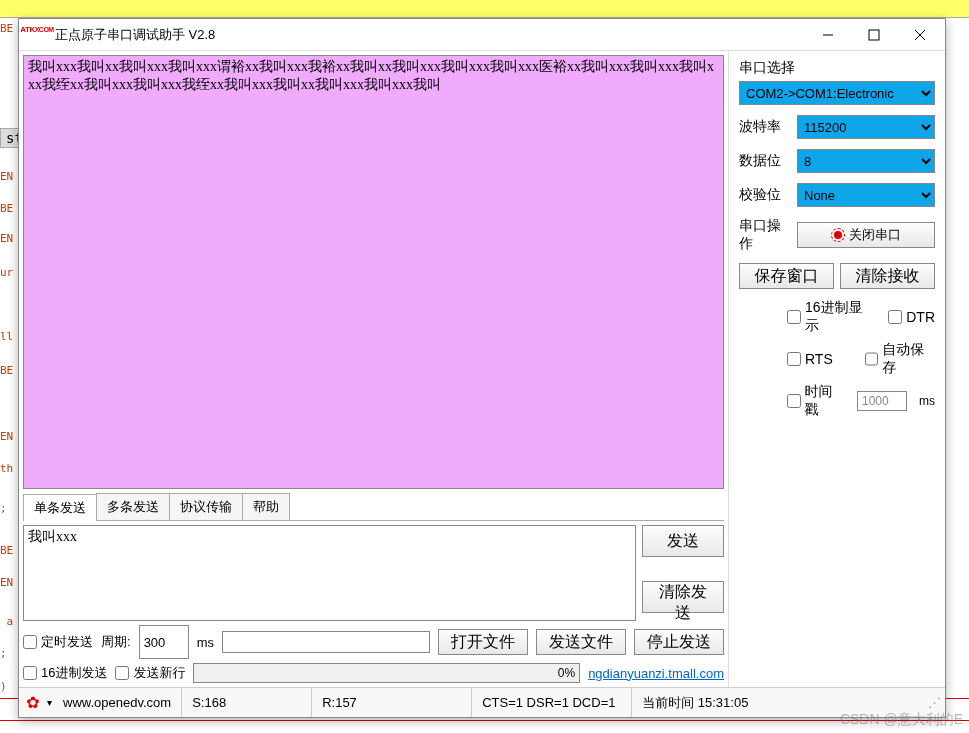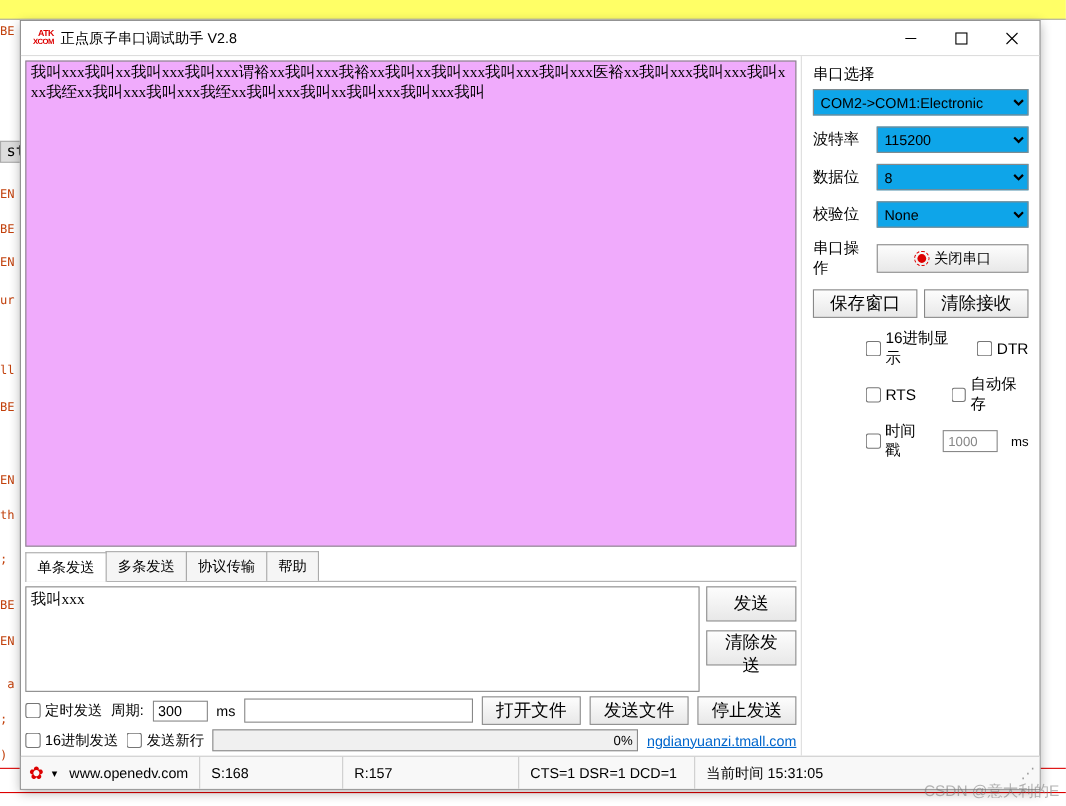--- a/index.html
+++ b/index.html
@@ -4,58 +4,58 @@
 <style>
 * { box-sizing: border-box; margin: 0; padding: 0; }
 body { font-family: "Microsoft YaHei", SimSun, sans-serif; font-size: 13px; background: #f0f0f0; width: 969px; height: 733px; position: relative; overflow: hidden; }
 .bg-layer { position: absolute; top: 0; left: 0; width: 969px; height: 733px; background: #fff; }
 .bg-yellow { position: absolute; top: 0; left: 0; width: 969px; height: 18px; background: #ffff66; border-bottom: 1px solid #aaa; }
 .bg-red-line { position: absolute; left: 0; width: 969px; height: 1px; background: #d00; }
 .bg-txt { position: absolute; left: 0; color: #c2410c; font-family: Consolas, monospace; font-size: 11px; white-space: pre; }
 .bg-str { position: absolute; left: 0; top: 128px; background: #ddd; border: 1px solid #aaa; padding: 1px 5px; font-family: Consolas, monospace; font-size: 14px; }
 .window { position: absolute; top: 18px; left: 18px; width: 928px; height: 700px; background: #fff; border: 1px solid #888; box-shadow: 0 3px 10px rgba(0,0,0,0.3); display: flex; flex-direction: column; }
 .titlebar { height: 32px; display: flex; align-items: center; padding: 0 2px 0 6px; border-bottom: 1px solid #ddd; }
-.app-icon { width: 24px; height: 18px; margin-right: 6px; display: flex; flex-direction: column; align-items: flex-end; justify-content: center; }
+.app-icon { width: 24px; height: 18px; margin-right: 6px; display: flex; flex-direction: row; align-items: flex-start; justify-content: center; }
 .app-icon .t1 { font-size: 8px; font-weight: bold; color: #d00; line-height: 8px; letter-spacing: -0.5px; }
 .app-icon .t2 { font-size: 7px; font-weight: bold; color: #d00; line-height: 7px; letter-spacing: -0.5px; }
 .title-text { flex: 1; font-size: 13px; }
 .win-btns { display: flex; }
 .win-btn { width: 46px; height: 30px; display: flex; align-items: center; justify-content: center; font-size: 14px; cursor: pointer; }
 .main-area { display: flex; flex: 1; min-height: 0; }
 .left-col { flex: 1; display: flex; flex-direction: column; border-right: 1px solid #ddd; padding: 4px; gap: 4px; min-width: 0; }
 .rx-area { flex: 1; border: 1px solid #888; background: #f0abfc; padding: 2px 4px; font-family: SimSun, serif; font-size: 14px; line-height: 18px; overflow: hidden; word-break: break-all; }
 .tabs { display: flex; border-bottom: 1px solid #aaa; }
 .tab { padding: 4px 10px; border: 1px solid #aaa; border-bottom: none; margin-right: -1px; background: #f5f5f5; cursor: pointer; font-size: 13px; }
 .tab.active { background: #fff; position: relative; top: 1px; }
 .tx-row { display: flex; gap: 6px; }
 .tx-area { flex: 1; height: 96px; border: 1px solid #888; background: #fff; padding: 2px 4px; font-family: SimSun, serif; font-size: 14px; resize: none; }
 .ctrl-row { display: flex; align-items: center; gap: 8px; }
 .chk { display: flex; align-items: center; gap: 4px; }
 .chk input { width: 14px; height: 14px; }
-.num-input { width: 50px; height: 19px; border: 1px solid #888; padding: 0 4px; font-size: 13px; }
+.num-input { width: 50px; height: 34px; border: 1px solid #888; padding: 0 4px; font-size: 13px; }
 .file-path { flex: 1; height: 22px; border: 1px solid #888; background: #fff; }
 .progress { flex: 1; height: 20px; border: 1px solid #888; background: #f0f0f0; display: flex; align-items: center; justify-content: flex-end; padding: 0 4px; font-size: 12px; }
 .btn { height: 26px; padding: 0 12px; border: 1px solid #888; background: linear-gradient(#fdfdfd, #e8e8e8); cursor: pointer; font-size: 16px; font-family: inherit; min-width: 72px; }
 .link { color: #0066cc; text-decoration: underline; cursor: pointer; font-size: 13px; }
 .right-col { width: 216px; padding: 8px 10px; display: flex; flex-direction: column; gap: 10px; font-size: 14px; }
 .sect-title { font-weight: normal; margin-bottom: 4px; }
 .form-row { display: flex; align-items: center; gap: 8px; }
 .form-row label { width: 50px; }
 .sel { flex: 1; height: 24px; border: 1px solid #888; background: #0ea5e9; font-size: 13px; padding: 0 2px; font-family: inherit; }
 .sel.full { width: 100%; }
 .port-btn { flex: 1; height: 26px; border: 1px solid #888; background: linear-gradient(#fdfdfd, #e8e8e8); cursor: pointer; font-size: 13px; display: flex; align-items: center; justify-content: center; gap: 4px; font-family: inherit; }
 .red-dot { width: 14px; height: 14px; position: relative; display: inline-block; }
 .red-dot::before { content: ""; position: absolute; top: 3px; left: 3px; width: 8px; height: 8px; background: #d00; border-radius: 50%; }
 .red-dot::after { content: ""; position: absolute; top: 0; left: 0; width: 12px; height: 12px; border: 1px dashed #d00; border-radius: 50%; }
 .btn-row { display: flex; gap: 6px; }
 .btn-row .btn { flex: 1; min-width: 0; padding: 0 4px; }
 .chk-grid { display: flex; flex-direction: column; gap: 6px; }
 .chk-grid-row { display: flex; gap: 12px; align-items: center; padding-left: 48px; }
 .ts-input { width: 50px; height: 20px; border: 1px solid #888; padding: 0 4px; font-size: 12px; color: #888; }
-.send-btns { display: flex; flex-direction: column; gap: 8px; width: 82px; }
+.send-btns { display: flex; flex-direction: column; gap: 24px; width: 82px; }
 .send-btns .btn { height: 32px; }
 .statusbar { height: 30px; border-top: 1px solid #ccc; display: flex; align-items: center; font-size: 13px; background: #f8f8f8; }
 .sb-gear { width: 20px; height: 20px; margin: 0 4px; color: #d00; font-size: 16px; display: flex; align-items: center; justify-content: center; cursor: pointer; }
 .sb-drop { width: 12px; cursor: pointer; font-size: 10px; }
 .sb-cell { padding: 0 10px; border-left: 1px solid #ccc; height: 100%; display: flex; align-items: center; }
 .sb-url { padding: 0 10px 0 4px; }
 .sb-grip { margin-left: auto; padding: 0 4px; color: #999; cursor: nwse-resize; }
 .watermark { position: absolute; bottom: 4px; right: 6px; color: rgba(120,120,120,0.55); font-size: 14px; pointer-events: none; }
 </style>
 </head>

